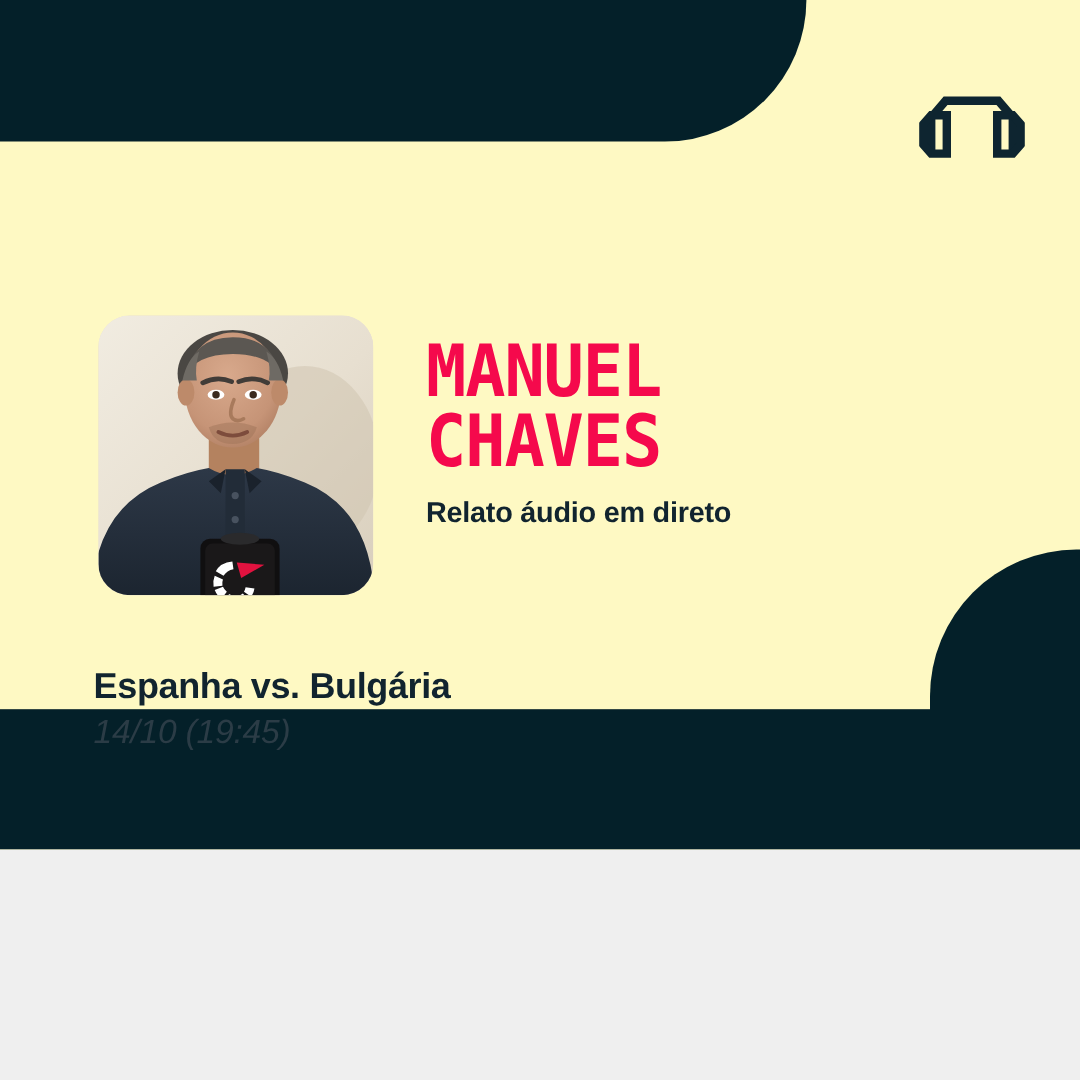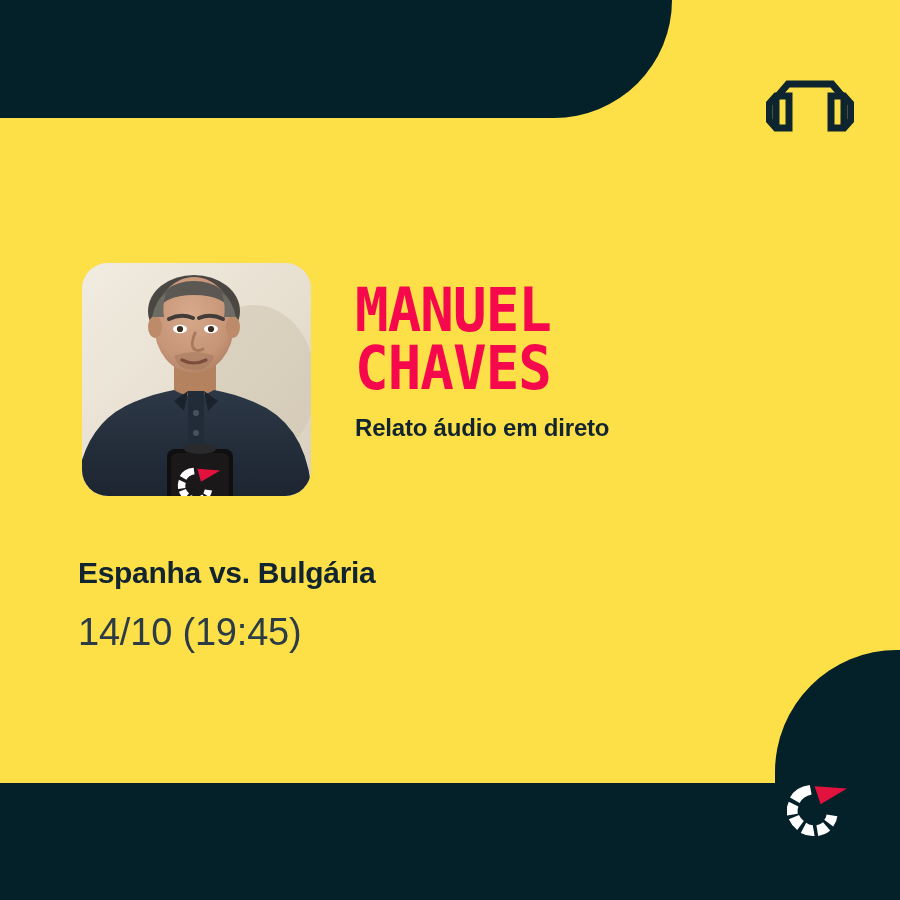--- a/index.html
+++ b/index.html
@@ -8,22 +8,22 @@
     font-family: "Liberation Sans", sans-serif;
     background:#efefef;
     overflow:hidden;
     position:relative;
   }
 
   #card {
     position:absolute;
     inset:0;
     width:900px;
-    height:900px;
-    background:#fde047;
+    height:708px;
+    background:#fef9c3;
     overflow:hidden;
   }
 
   
   .shape-top-band {
     position:absolute;
     left:0; top:0;
     width:672px; height:118px;
     background:#042029;
     border-bottom-right-radius:120px;
@@ -104,27 +104,28 @@
   }
   .match-title {
     font-family:"Liberation Sans", sans-serif;
     font-weight:bold;
     font-size:30px;
     letter-spacing:-0.3px;
     color:#11242f;
     white-space:nowrap;
   }
   .match-datetime {
-    margin-top:21px;
+    margin-top:4px;
     font-family:"Liberation Sans", sans-serif;
     font-weight:normal;
-    font-size:38px;
+    font-size:28px;
     letter-spacing:-0.2px;
     color:#2b3c46;
     white-space:nowrap;
+    font-style:italic;
   }
 </style>
 </head>
 <body>
 
 <div id="card">
 
   <div class="shape-top-band"></div>
   <div class="shape-bottom-band"></div>
   <div class="shape-bottom-col"></div>

